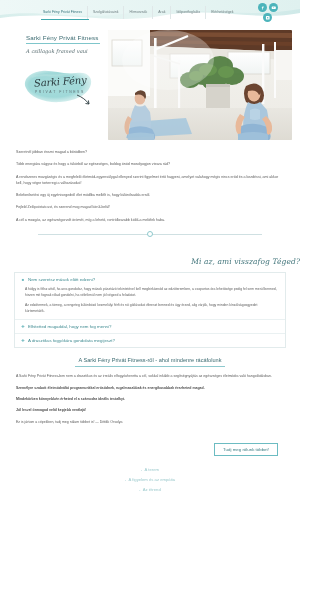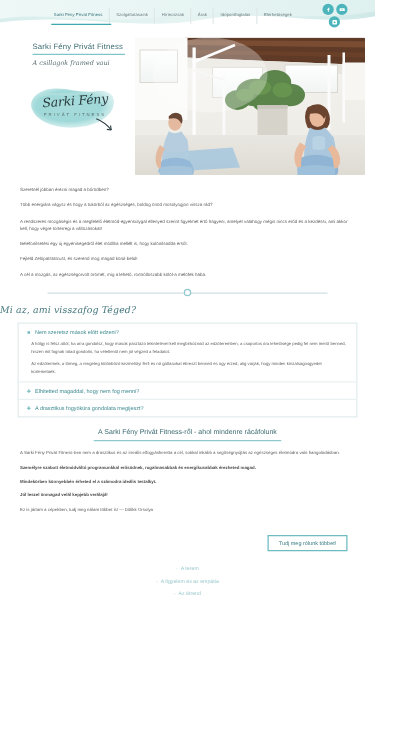--- a/index.html
+++ b/index.html
@@ -113,21 +113,21 @@
     height: 0.7px; background: #cfe0e2;
   }
   .divider-dot {
     position: absolute; top: 2px; left: 50%; margin-left: -3px;
     width: 6px; height: 6px; border-radius: 50%;
     border: 0.7px solid #8fc9cd; background: #fff;
   }
 
   
   .script-head {
-    text-align: left; margin-top: 4px;
+    text-align: right; margin-top: 18px;
     font-family: "DejaVu Serif", serif; font-style: italic;
     font-size: 7.5px; color: #46787e; letter-spacing: .1px;
   }
 
   
   .accordion {
     margin: 6px 14px 0 14px; border: 0.7px solid #e2ebec;
     background: #fff;
   }
   .acc-item { border-bottom: 0.7px solid #eaf1f2; }

